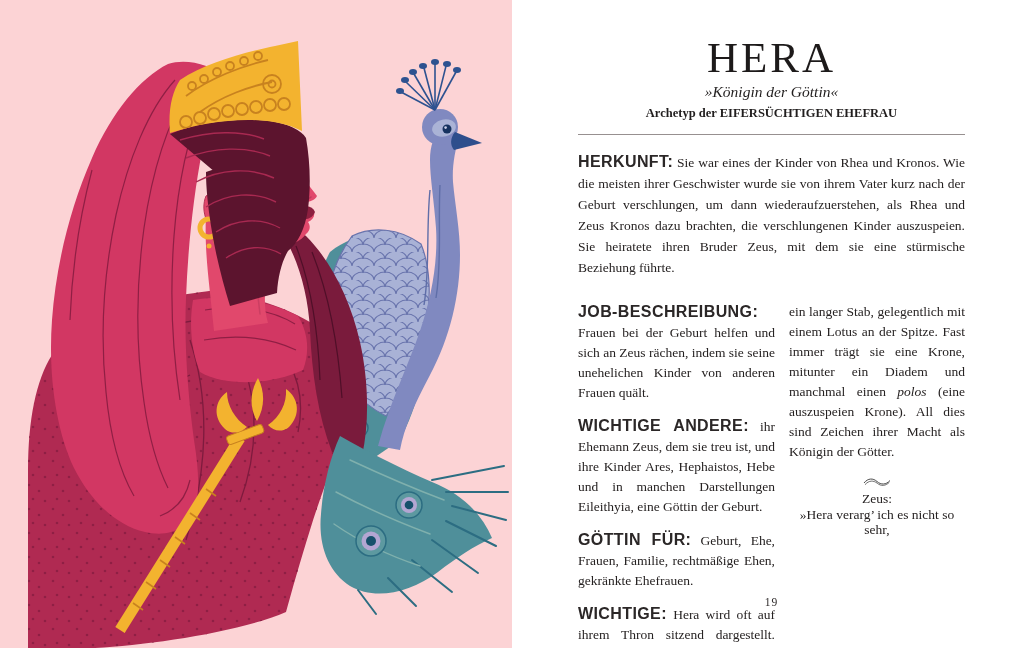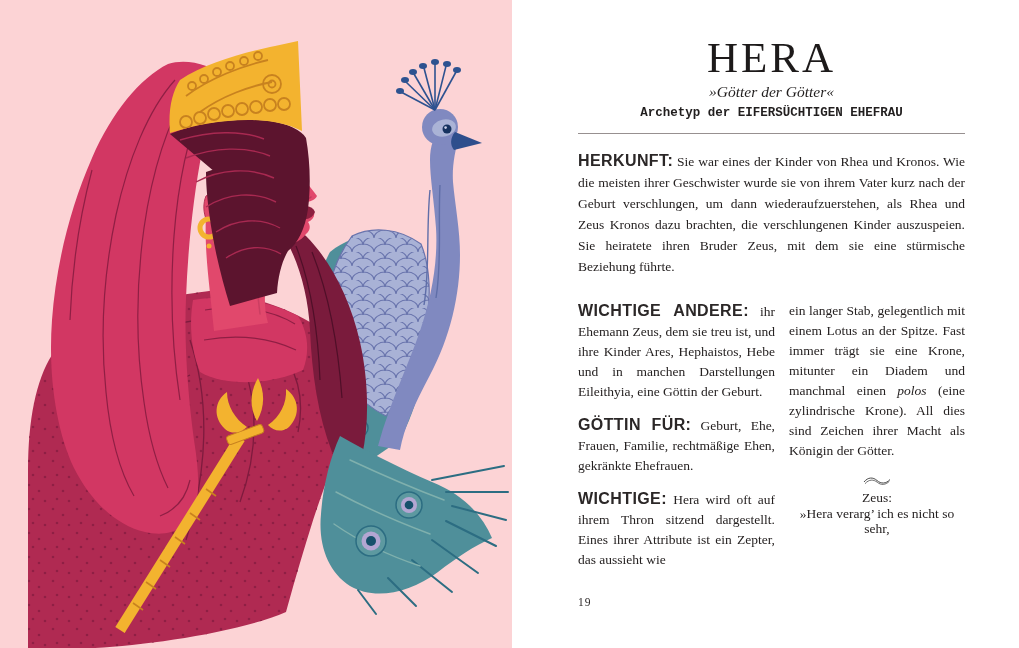--- a/index.html
+++ b/index.html
@@ -17,41 +17,41 @@
     margin:36px 0 0 0; text-align:center; font-weight:normal;
     font-size:43px; line-height:44px; letter-spacing:3px; color:#1d1a1a;
   }
   .subtitle {
     margin-top:9px; text-align:center; font-weight:bold;
     font-size:15px; letter-spacing:4px; color:#211e1e;
   }
   .epithet { margin-top:3px; text-align:center; font-style:italic; font-size:15.5px; color:#211e1e; }
   .archetype {
     margin-top:5px; text-align:center;
-    font-family:Liberation Mono, monospace; font-weight:bold; font-size:12.5px; color:#211e1e;
+    font-family:Liberation Serif, serif; font-weight:bold; font-size:12.5px; color:#211e1e;
   }
   .rule { margin:13px 0 0 0; border:none; border-top:1px solid #979090; height:0; }
 
   .para { font-size:13.5px; line-height:20px; text-align:justify; }
   .origin { margin-top:16px; line-height:21px; }
   .label {
     font-family:"Liberation Sans", sans-serif; font-weight:bold;
     font-size:16px; letter-spacing:0.4px; color:#2b2727;
   }
   .cols { margin-top:24px; display:grid; grid-template-columns:197px 176px; column-gap:14px; align-items:start; }
   .cols .para { margin:0 0 13px 0; }
   .italic { font-style:italic; }
 
   .quote { margin-top:14px; text-align:center; font-size:13.5px; line-height:15.5px; }
   .quote .speaker { margin-top:4px; }
   .quote .qline { }
   .orn { display:block; margin:4px auto; }
 
   .page-number {
-    position:absolute; left:66px; top:596px; width:387px; 
+    position:absolute; left:66px; top:596px; width:387px; text-align:center;
     font-size:11.5px; letter-spacing:1px; color:#2b2727;
   }
 
   
   .fold-r { stroke:#7e1b3e; stroke-width:1.3; fill:none; }
   .fold-v { stroke:#8f1f44; stroke-width:1.2; fill:none; }
   .hairline { stroke:#a82951; stroke-width:1.4; fill:none; }
   .drapeline { stroke:#4f0f28; stroke-width:1.2; fill:none; }
   .crown-d { stroke:#c8821f; stroke-width:1.8; fill:none; }
   .neckline { stroke:#5f6ea8; stroke-width:1.4; fill:none; }
@@ -297,36 +297,37 @@
         <path d="M247,427 C235,419 227,406 227,392 C214,401 213,418 225,429 C232,435 241,433 247,427 Z" fill="#f3b32f"></path>
         <path d="M268,425 C280,417 287,403 286,389 C299,398 301,415 289,427 C282,433 273,431 268,425 Z" fill="#f3b32f"></path>
       </g>
     </svg>
   </div>
 
   <div class="page-right">
     <div class="text-block">
 
       <h1 class="title">HERA</h1>
-      <div class="epithet">»Götter der Götter«</div>
+      <div class="epithet">»Königin der Göttin«</div>
       <div class="archetype"><span>Archetyp der </span><span>EIFERSÜCHTIGEN EHEFRAU</span></div>
 
       <hr class="rule">
 
       <p class="para origin"><span class="label">HERKUNFT:</span><span> Sie war eines der Kinder von Rhea und Kronos. Wie die meisten ihrer Geschwister wurde sie von ihrem Vater kurz nach der Geburt verschlungen, um dann wiederaufzuerstehen, als Rhea und Zeus Kronos dazu brachten, die verschlungenen Kinder auszuspeien. Sie heiratete ihren Bruder Zeus, mit dem sie eine stürmische Beziehung führte.</span></p>
 
       <div class="cols">
         <div>
+          <p class="para"><span class="label">JOB-BESCHREIBUNG:</span><span> Frauen bei der Geburt helfen und sich an Zeus rächen, indem sie seine unehelichen Kinder von anderen Frauen quält.</span></p>
           <p class="para"><span class="label">WICHTIGE ANDERE:</span><span> ihr Ehemann Zeus, dem sie treu ist, und ihre Kinder Ares, Hephaistos, Hebe und in manchen Darstellungen Eileithyia, eine Göttin der Geburt.</span></p>
           <p class="para"><span class="label">GÖTTIN FÜR:</span><span> Geburt, Ehe, Frauen, Familie, rechtmäßige Ehen, gekränkte Ehefrauen.</span></p>
           <p class="para"><span class="label">WICHTIGE:</span><span> Hera wird oft auf ihrem Thron sitzend dargestellt. Eines ihrer Attribute ist ein Zepter, das aussieht wie</span></p>
         </div>
 
         <div>
-          <p class="para"><span>ein langer Stab, gelegentlich mit einem Lotus an der Spitze. Fast immer trägt sie eine Krone, mitunter ein Diadem und manchmal einen </span><span class="italic">polos</span><span> (eine zylindrische Krone). All dies sind Zeichen ihrer Macht als Königin der Götter.</span></p>
+          <p class="para"><span>ein langer Stab, gelegentlich mit einem Lotus an der Spitze. Fast immer trägt sie eine Krone, mitunter ein Diadem und manchmal einen </span><span class="italic">polos</span><span> (eine auszuspeien Krone). All dies sind Zeichen ihrer Macht als Königin der Götter.</span></p>
 
           <div class="quote">
             <svg class="orn" width="30" height="11" viewBox="0 0 30 11">
               <path d="M2,7 C6,2 11,2 15,5.5 C19,9 24,9 28,4.5" fill="none" stroke="#4a4a4a" stroke-width="1"></path>
               <path d="M3,8.7 C7,4.2 11.5,4.2 15.3,7.3 C19,10.3 23.5,10.2 27.3,6.3" fill="none" stroke="#4a4a4a" stroke-width="0.8"></path>
             </svg>
             <div class="speaker">Zeus:</div>
             <div class="qline">»Hera verarg’ ich es nicht so sehr,</div>
 
           </div>

